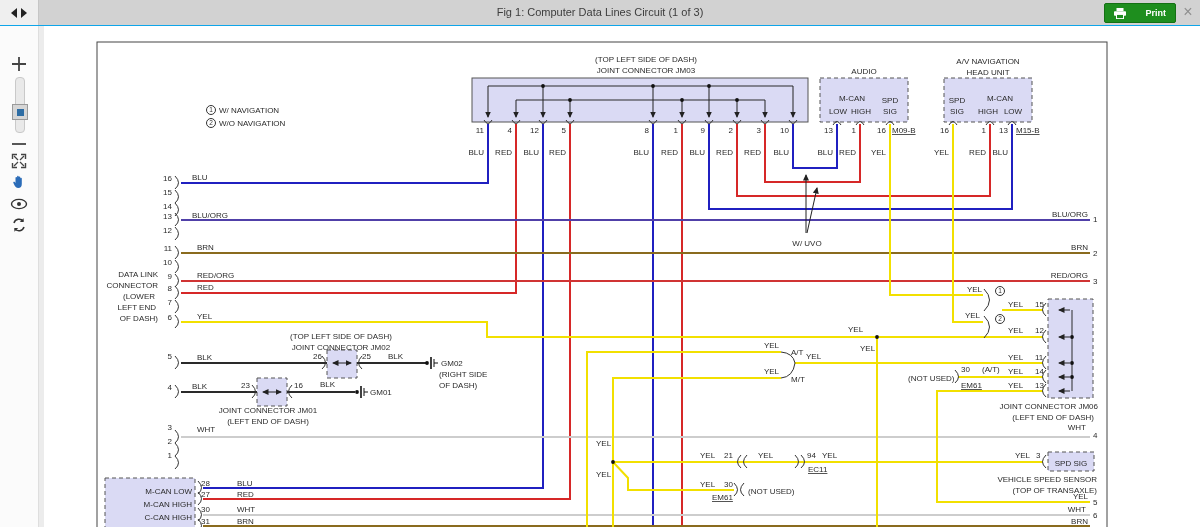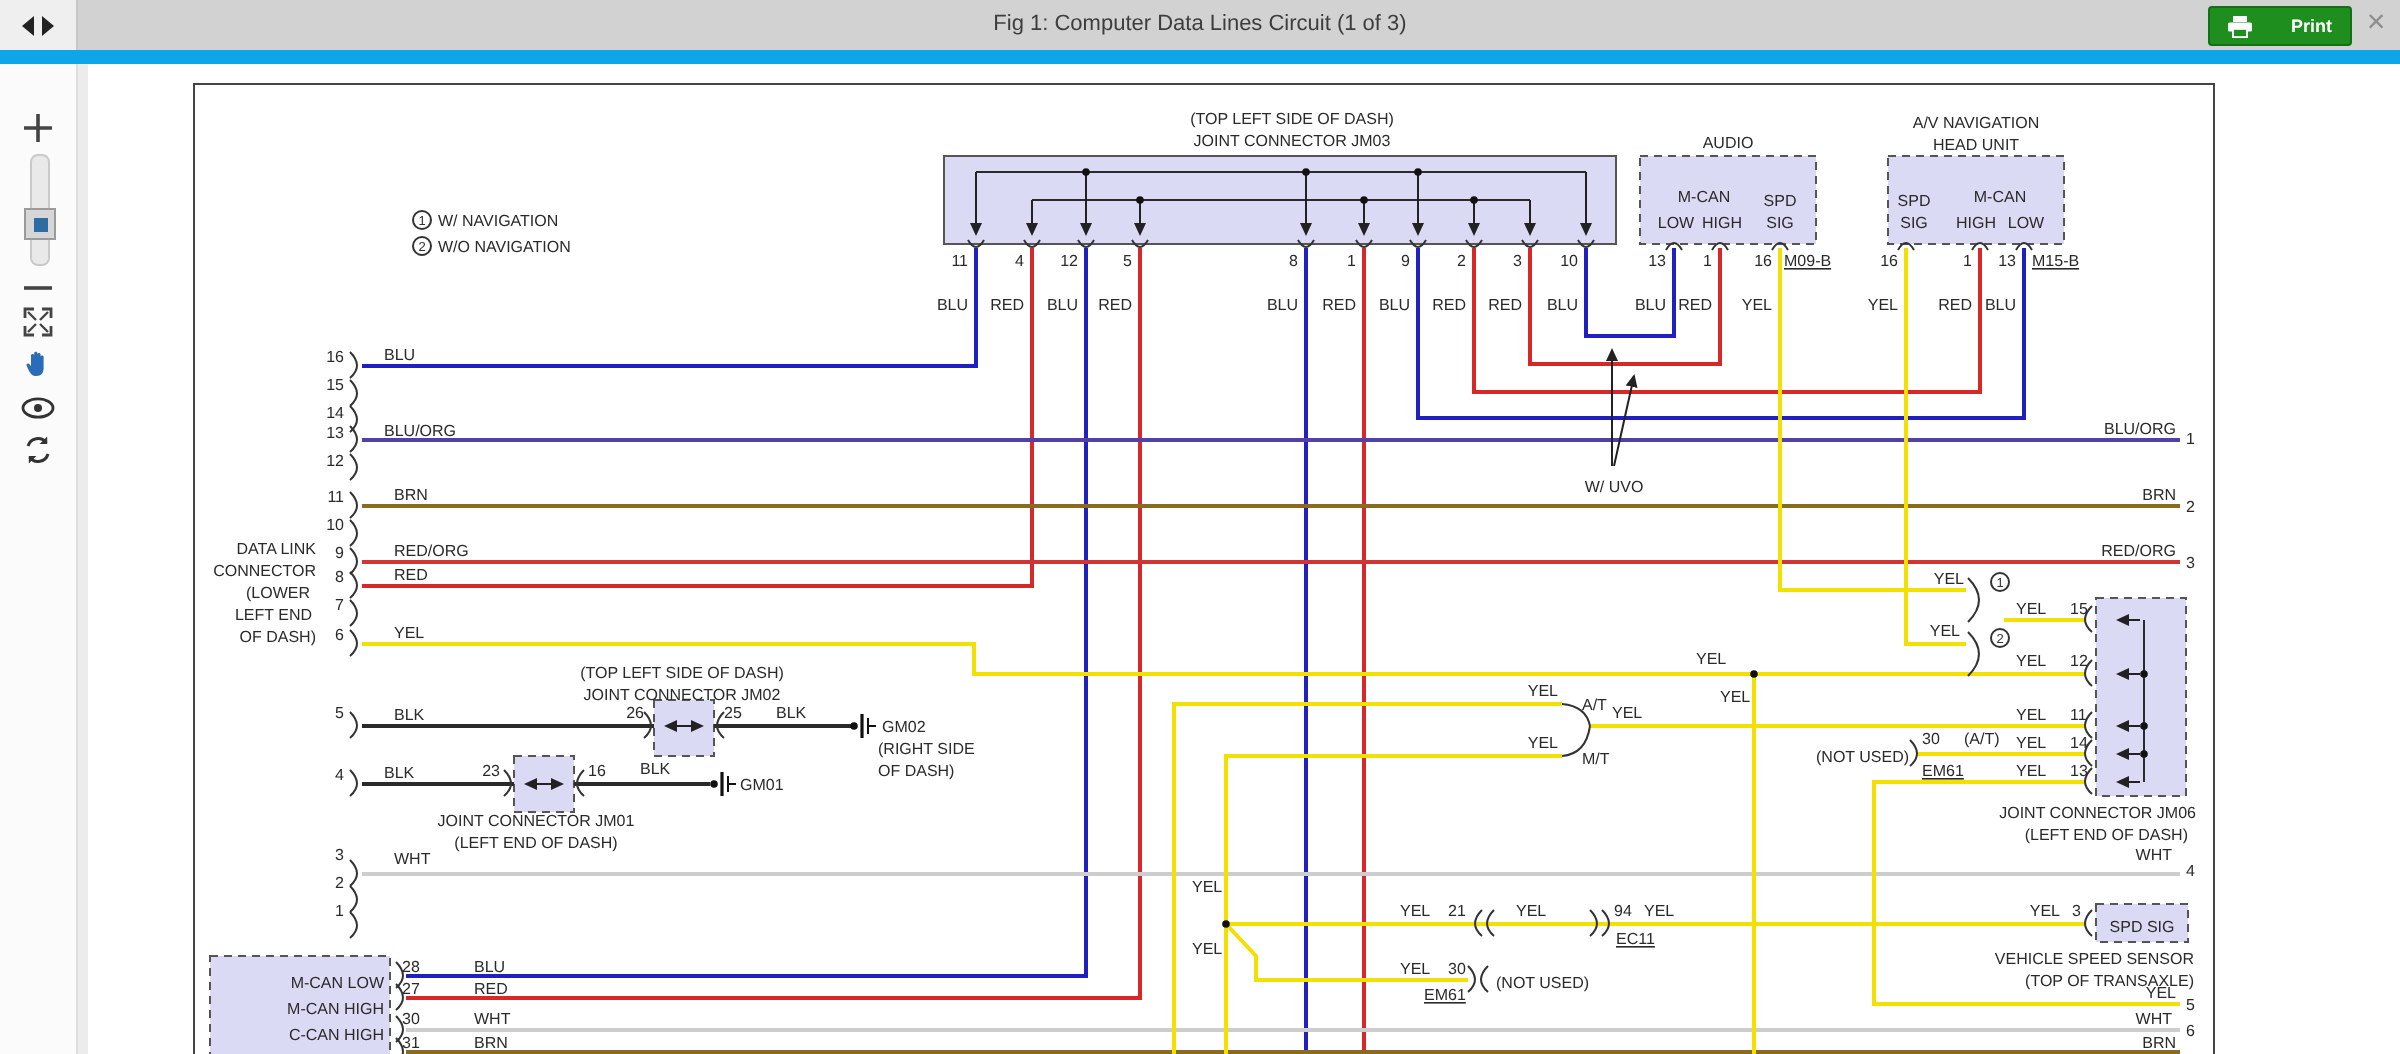--- a/index.html
+++ b/index.html
@@ -1,20 +1,20 @@
 <!DOCTYPE html>
 <html><head>
 <meta charset="utf-8">
 <style>
   html,body{margin:0;padding:0;background:#fff;}
   #page{position:relative;width:1200px;height:527px;overflow:hidden;background:#fff;
         font-family:"Liberation Sans",sans-serif;}
   
   #titlebar{position:absolute;left:0;top:0;width:1200px;height:25px;background:#d2d2d2;
-            border-bottom:7px solid #0ea5e9;z-index:5;}
+            border-bottom:1px solid #0ea5e9;z-index:5;}
   #corner-btn{position:absolute;left:0;top:0;width:38px;height:25px;background:#efefef;
               border-right:1px solid #c6c6c6;display:flex;align-items:center;justify-content:center;cursor:pointer;}
   #doc-title{position:absolute;left:0;right:0;top:0;height:25px;line-height:25px;text-align:center;
              font-size:11px;color:#3d3d3d;}
   #print-btn{position:absolute;right:24px;top:3px;height:18px;padding:0 9px;background:#1e8e1e;
              border:1px solid #147014;border-radius:2px;color:#fff;font-size:9px;font-weight:bold;
              display:flex;align-items:center;gap:19px;cursor:pointer;}
   #close-btn{position:absolute;right:3px;top:2px;width:18px;height:20px;color:#8f8f8f;font-size:16px;
              line-height:20px;text-align:center;cursor:pointer;}
   

